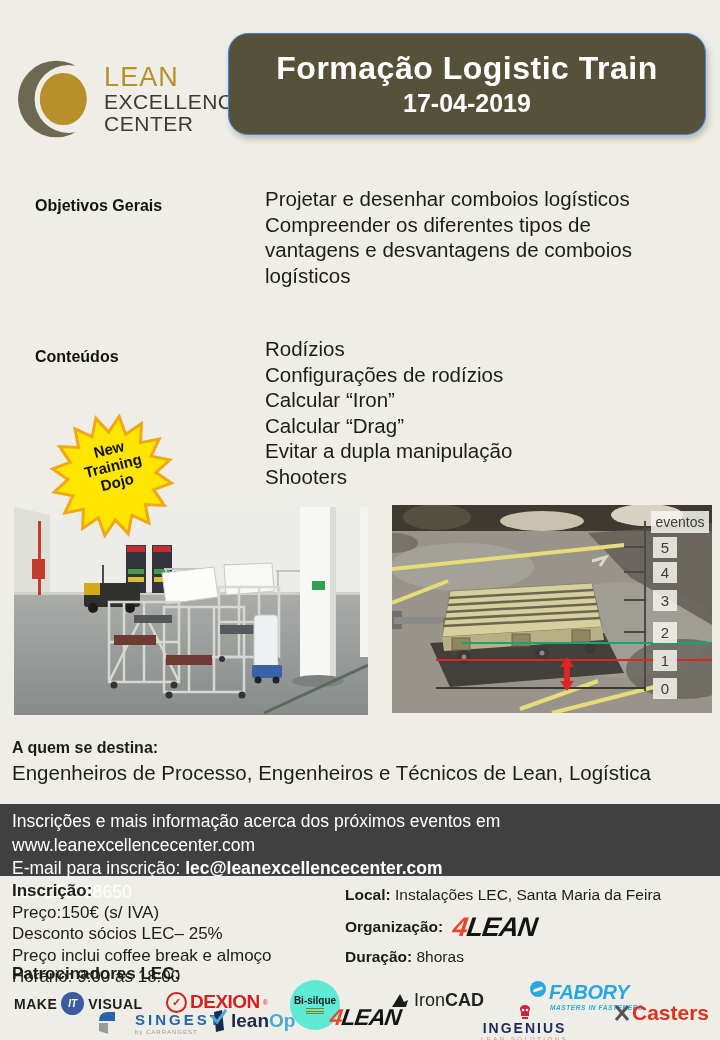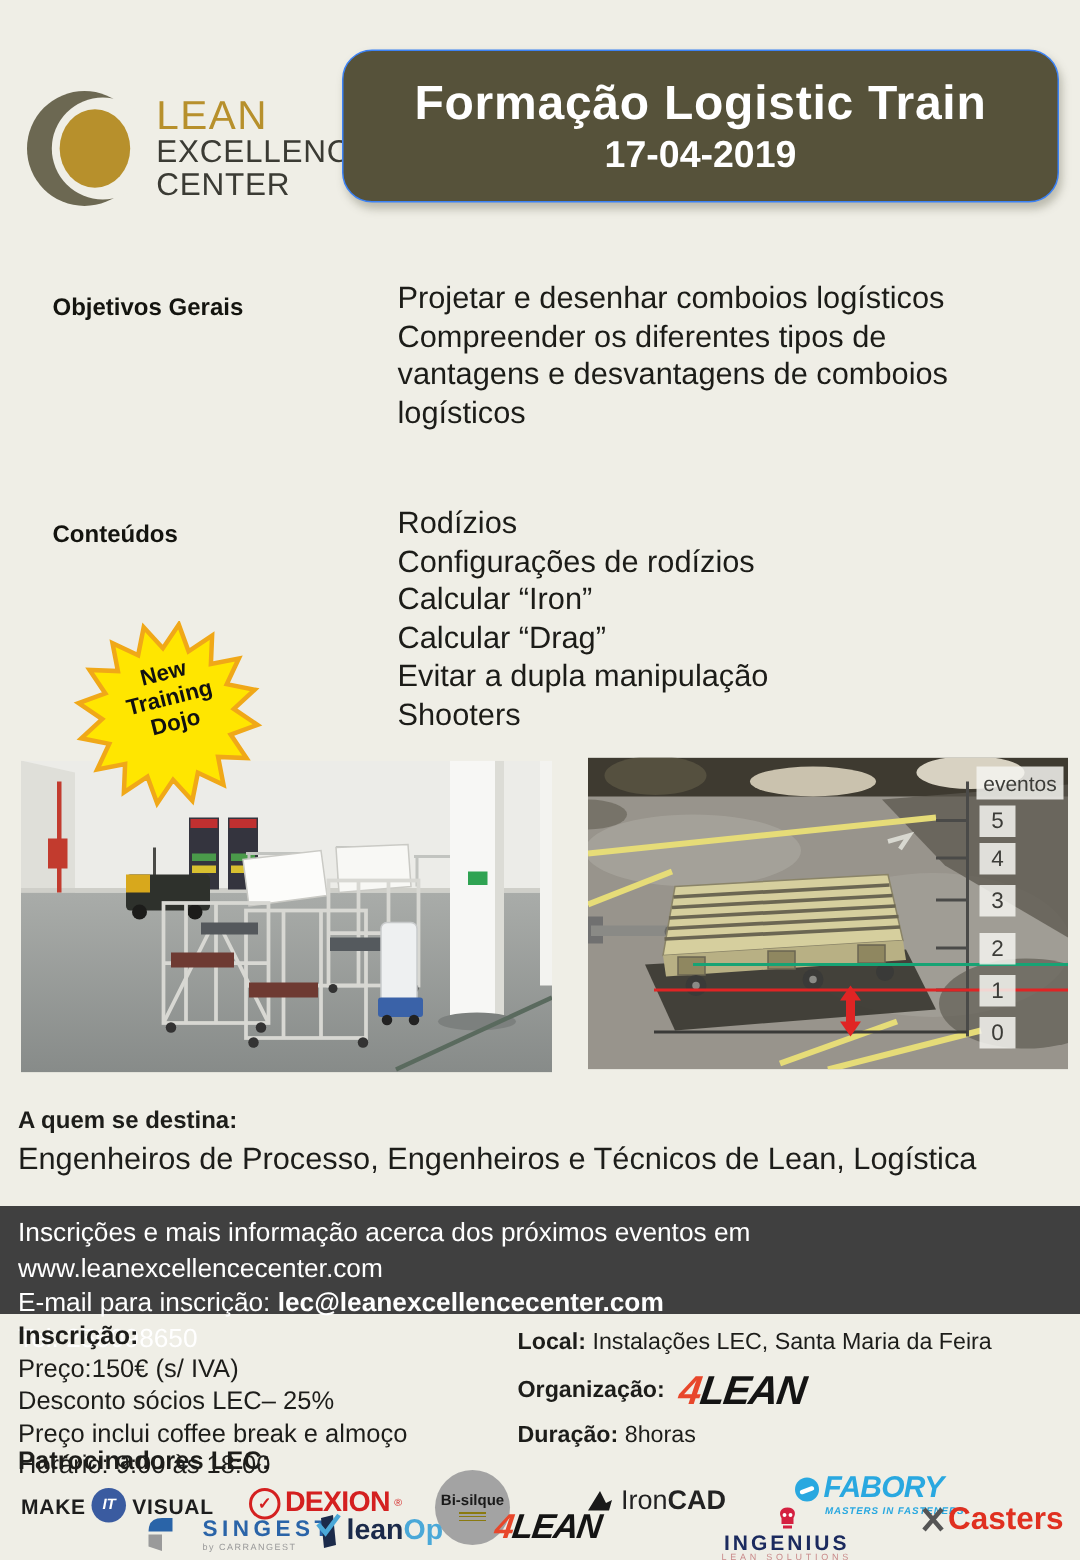--- a/index.html
+++ b/index.html
@@ -71,30 +71,30 @@
   .sp{position:absolute;display:flex;align-items:center;}
   .miv{left:14px;top:14px;gap:4px;}
   .miv .w{font-size:14px;font-weight:800;color:#1d1d1d;letter-spacing:0.5px;}
   .miv .dot{width:23px;height:23px;border-radius:50%;background:#3A5BA0;color:#fff;
     font-size:10px;font-weight:800;font-style:italic;display:flex;align-items:center;justify-content:center;}
   .dexion{left:166px;top:13px;gap:3px;}
   .dexion .ic{width:17px;height:17px;border-radius:50%;border:2.5px solid #D42020;color:#D42020;
     font-size:11px;font-weight:900;display:flex;align-items:center;justify-content:center;}
   .dexion .nm{font-size:19px;font-weight:900;color:#D42020;letter-spacing:-0.5px;}
   .dexion sup{font-size:7px;color:#D42020;}
-  .bisilque{left:290px;top:2px;width:50px;height:50px;border-radius:50%;background:#a3a3a3;
+  .bisilque{left:290px;top:2px;width:50px;height:50px;border-radius:50%;background:#5eead4;
     flex-direction:column;justify-content:center;text-align:center;}
   .bisilque .nm{font-size:10px;font-weight:800;color:#1a1a1a;}
   .bisilque .bars{width:18px;height:7px;margin-top:2px;
     background:repeating-linear-gradient(#8a7a10 0 1px,transparent 1px 2.5px);}
   .ironcad{left:390px;top:12px;gap:4px;}
   .ironcad .nm{font-size:18px;color:#222;}
   .ironcad .nm b{font-weight:900;}
   .fabory{left:530px;top:3px;flex-direction:column;align-items:flex-start;}
-  .fabory .row{display:flex;align-items:center;gap:3px;}
+  .fabory .row{display:flex;gap:3px;}
   .fabory .globe{width:16px;height:16px;border-radius:50%;background:#29A8E0;position:relative;}
   .fabory .globe:after{content:"";position:absolute;left:3px;top:7px;width:10px;height:3px;
     background:#fff;border-radius:2px;transform:rotate(-20deg);}
   .fabory .nm{font-size:20px;font-weight:900;font-style:italic;color:#29A8E0;letter-spacing:-0.5px;}
   .fabory .tg{font-size:6.5px;font-weight:bold;font-style:italic;color:#29A8E0;letter-spacing:0.6px;margin-left:20px;}
   .singest{left:96px;top:33px;gap:6px;}
   .singest .nm{font-size:15px;font-weight:bold;color:#2A64A8;letter-spacing:3px;}
   .singest .sub{font-size:6px;color:#999;letter-spacing:1px;margin-top:1px;}
   .leanop{left:210px;top:30px;gap:3px;}
   .leanop .nm{font-size:19px;font-weight:800;color:#1B2A4A;}

